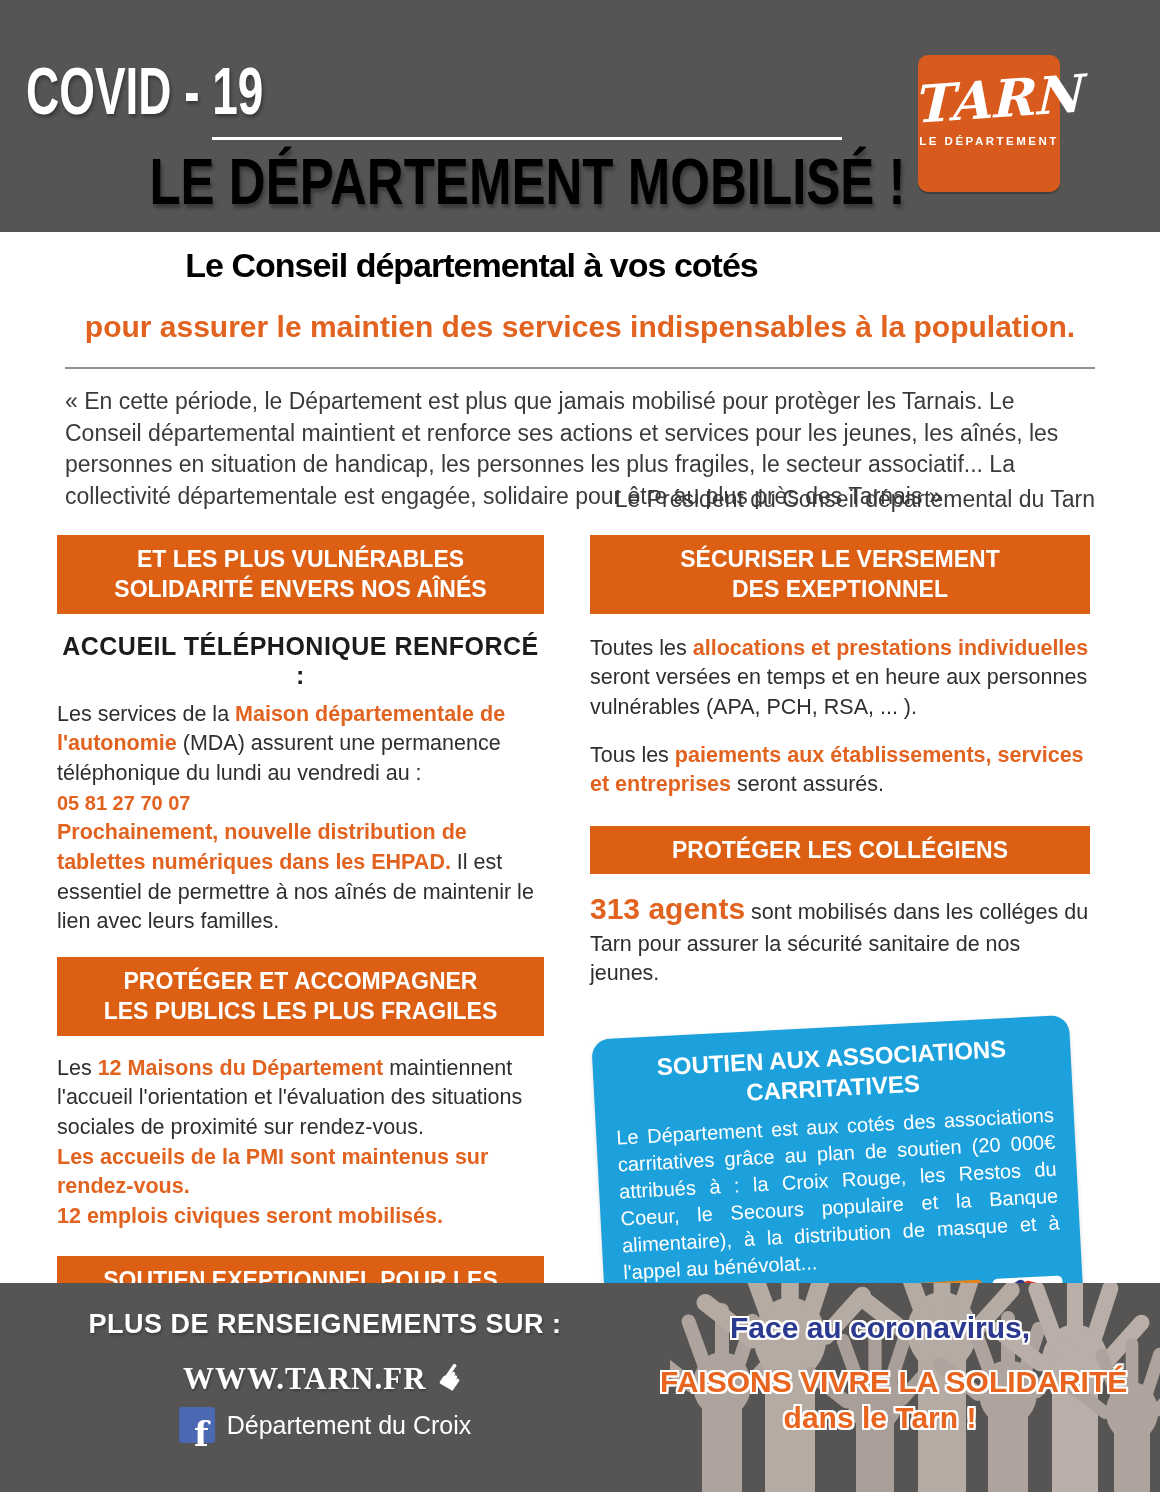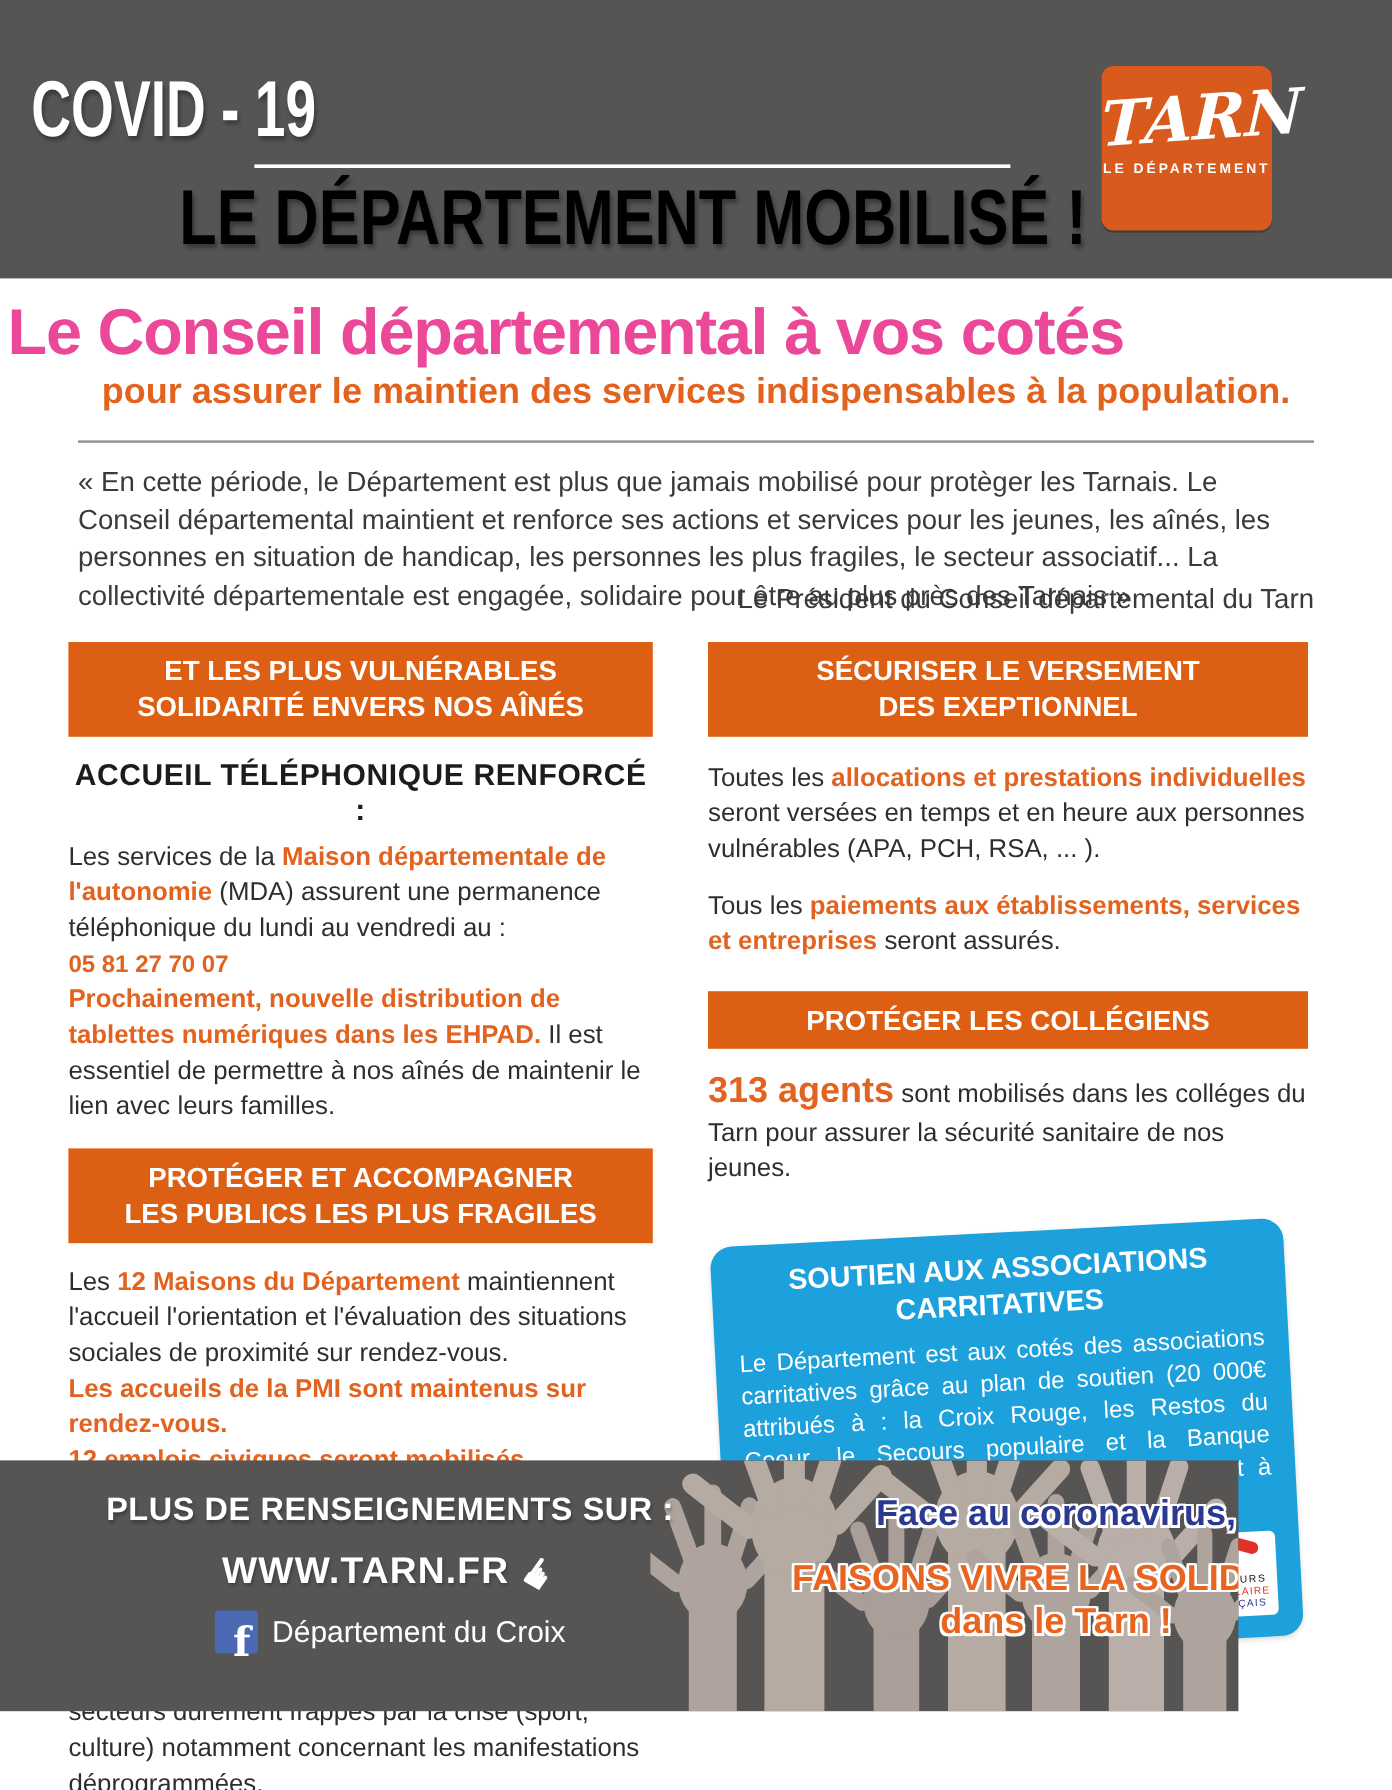--- a/index.html
+++ b/index.html
@@ -17,21 +17,21 @@
                     font-size:58px; font-weight:bold; display:block; transform:scale(0.88,1.12);
                     text-shadow:2px 3px 4px rgba(0,0,0,0.35); white-space:nowrap; }
   .tarn-logo { position:absolute; left:918px; top:55px; width:142px; height:137px; background:#d85a1d;
                border-radius:10px; color:#fff; text-align:center; box-shadow:0 2px 0 rgba(0,0,0,0.25); }
   .tarn-script { margin-top:18px; font-family:"DejaVu Serif", serif; font-style:italic; font-weight:bold;
                  font-size:52px; line-height:1; transform:skewX(-6deg) rotate(-4deg); display:inline-block; }
   .tarn-sub { margin-top:10px; font-size:11.5px; font-weight:bold; letter-spacing:2.5px; }
 
   
   .main-title { position:absolute; top:246px; left:0; width:943px; text-align:center;
-                color:#ec4899; font-size:54px; font-weight:bold; letter-spacing:-1px; }
+                color:#000000; font-size:34px; font-weight:bold; letter-spacing:-1px; }
   .main-subtitle { position:absolute; top:310px; left:0; width:1160px; text-align:center;
                    color:#e2631f; font-size:30px; font-weight:bold; }
   .intro-divider { position:absolute; top:367px; left:65px; width:1030px; height:2px; background:#8f8f8f; }
   .quote { position:absolute; top:386px; left:65px; width:1032px; color:#3a3a3a;
            font-size:23px; line-height:1.38; }
   .quote-author { position:absolute; top:486px; left:65px; width:1030px; text-align:right;
                   color:#3a3a3a; font-size:23px; }
 
   
   .col { position:absolute; top:535px; }
@@ -78,24 +78,24 @@
   .ba-l2 { font-size:6.5px; font-style:italic; }
   .sp-wings { height:30px; position:relative; }
   .sp-wing { position:absolute; top:6px; width:26px; height:10px; border-radius:6px; }
   .sp-wing.blue { left:8px; background:#2b3990; transform:rotate(-28deg); }
   .sp-wing.red  { left:30px; background:#e03127; transform:rotate(18deg); }
   .sp-l1 { font-size:8.5px; color:#111; letter-spacing:1.5px; margin-top:4px; }
   .sp-l2 { font-size:8.5px; color:#e03127; letter-spacing:1px; }
   .sp-l3 { font-size:8.5px; color:#2b3990; letter-spacing:1px; }
 
   
-  .footer { position:absolute; top:1217px; left:0; width:1032px; height:209px; background:#565554; overflow:hidden; }
+  .footer { position:absolute; top:1283px; left:0; width:1160px; height:209px; background:#565554; overflow:hidden; }
   .footer-left { position:absolute; left:60px; top:26px; width:530px; text-align:center; color:#fff; }
   .footer-info { font-size:27px; font-weight:bold; letter-spacing:0.5px; text-shadow:1px 2px 3px rgba(0,0,0,0.3); }
-  .footer-url-row { margin-top:17px; display:flex; align-items:flex-start; justify-content:center; gap:10px; }
+  .footer-url-row { margin-top:17px; display:flex; align-items:flex-end; justify-content:center; gap:10px;font-family:Liberation Serif, serif; }
   .footer-url { font-size:31px; font-weight:bold; letter-spacing:1px; color:#fff; text-decoration:none;
                 text-shadow:1px 2px 3px rgba(0,0,0,0.3); }
   .cursor-hand { color:#fff; font-size:34px; display:inline-block; transform:rotate(-55deg); }
   .fb-row { margin-top:10px; display:flex; align-items:center; justify-content:center; gap:12px; }
   .fb-icon { width:36px; height:36px; background:#4a69b2; border-radius:3px; color:#fff; position:relative; }
   .fb-icon span { position:absolute; right:6px; bottom:-8px; font-family:"DejaVu Serif", serif;
                   font-weight:bold; font-size:34px; line-height:1; }
   .fb-label { font-size:25px; color:#fff; }
   .hands-svg { position:absolute; right:0; bottom:0; }
   .slogan { position:absolute; text-align:center; font-weight:bold; white-space:nowrap; }

